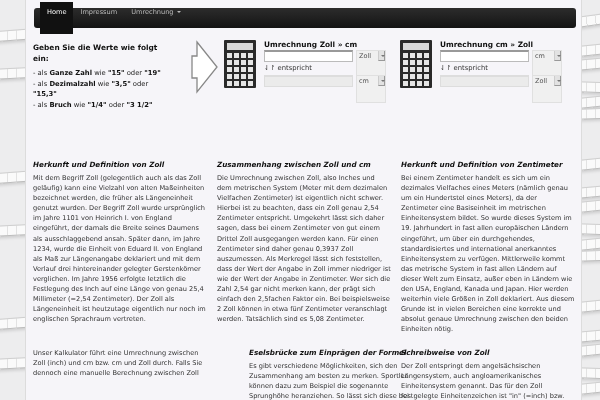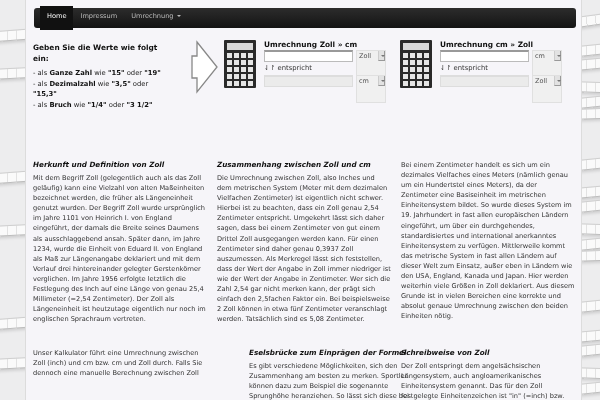--- a/index.html
+++ b/index.html
@@ -36,21 +36,21 @@
       border-radius: 3px;
       display: flex;
       align-items: center;
       padding-left: 6px;
     }
     .nav-item {
       color: #bbb;
       font-size: 6.6px;
       padding: 0 7px;
       line-height: 20px;
-      height: 24px;
+      height: 32px;
     }
     .nav-item.active { color: #fff; background: #111; }
     .caret {
       display: inline-block;
       width: 0; height: 0;
       border-left: 2px solid transparent;
       border-right: 2px solid transparent;
       border-top: 2px solid #bbb;
       margin-left: 3px;
       vertical-align: middle;
@@ -243,20 +243,21 @@
 
   <div class="section" style="left:7px;top:160px;">
     <h3>Herkunft und Definition von Zoll</h3>
     <p>Mit dem Begriff Zoll (gelegentlich auch als das Zoll geläufig) kann eine Vielzahl von alten Maßeinheiten bezeichnet werden, die früher als Längeneinheit genutzt wurden. Der Begriff Zoll wurde ursprünglich im Jahre 1101 von Heinrich I. von England eingeführt, der damals die Breite seines Daumens als ausschlaggebend ansah. Später dann, im Jahre 1234, wurde die Einheit von Eduard II. von England als Maß zur Längenangabe deklariert und mit dem Verlauf drei hintereinander gelegter Gerstenkörner verglichen. Im Jahre 1956 erfolgte letztlich die Festlegung des Inch auf eine Länge von genau 25,4 Millimeter (=2,54 Zentimeter). Der Zoll als Längeneinheit ist heutzutage eigentlich nur noch im englischen Sprachraum vertreten.</p>
   </div>
   <div class="section" style="left:191px;top:160px;">
     <h3>Zusammenhang zwischen Zoll und cm</h3>
     <p>Die Umrechnung zwischen Zoll, also Inches und dem metrischen System (Meter mit dem dezimalen Vielfachen Zentimeter) ist eigentlich nicht schwer. Hierbei ist zu beachten, dass ein Zoll genau 2,54 Zentimeter entspricht. Umgekehrt lässt sich daher sagen, dass bei einem Zentimeter von gut einem Drittel Zoll ausgegangen werden kann. Für einen Zentimeter sind daher genau 0,3937 Zoll auszumessen. Als Merkregel lässt sich feststellen, dass der Wert der Angabe in Zoll immer niedriger ist wie der Wert der Angabe in Zentimeter. Wer sich die Zahl 2,54 gar nicht merken kann, der prägt sich einfach den 2,5fachen Faktor ein. Bei beispielsweise 2 Zoll können in etwa fünf Zentimeter veranschlagt werden. Tatsächlich sind es 5,08 Zentimeter.</p>
   </div>
   <div class="section" style="left:375px;top:160px;">
+    <h3>Herkunft und Definition von Zentimeter</h3>
     <p>Bei einem Zentimeter handelt es sich um ein dezimales Vielfaches eines Meters (nämlich genau um ein Hundertstel eines Meters), da der Zentimeter eine Basiseinheit im metrischen Einheitensystem bildet. So wurde dieses System im 19. Jahrhundert in fast allen europäischen Ländern eingeführt, um über ein durchgehendes, standardisiertes und international anerkanntes Einheitensystem zu verfügen. Mittlerweile kommt das metrische System in fast allen Ländern auf dieser Welt zum Einsatz, außer eben in Ländern wie den USA, England, Kanada und Japan. Hier werden weiterhin viele Größen in Zoll deklariert. Aus diesem Grunde ist in vielen Bereichen eine korrekte und absolut genaue Umrechnung zwischen den beiden Einheiten nötig.</p>
   </div>
   <div class="section" style="left:7px;top:348px;">
     <p>Unser Kalkulator führt eine Umrechnung zwischen Zoll (inch) und cm bzw. cm und Zoll durch. Falls Sie dennoch eine manuelle Berechnung zwischen Zoll</p>
   </div>
   <div class="section" style="left:191px;top:348px;margin-left:32px;">
     <h3>Eselsbrücke zum Einprägen der Formel</h3>
     <p>Es gibt verschiedene Möglichkeiten, sich den Zusammenhang am besten zu merken. Sportler können dazu zum Beispiel die sogenannte Sprunghöhe heranziehen. So lässt sich diese bei</p>
   </div>
   <div class="section" style="left:375px;top:348px;">

